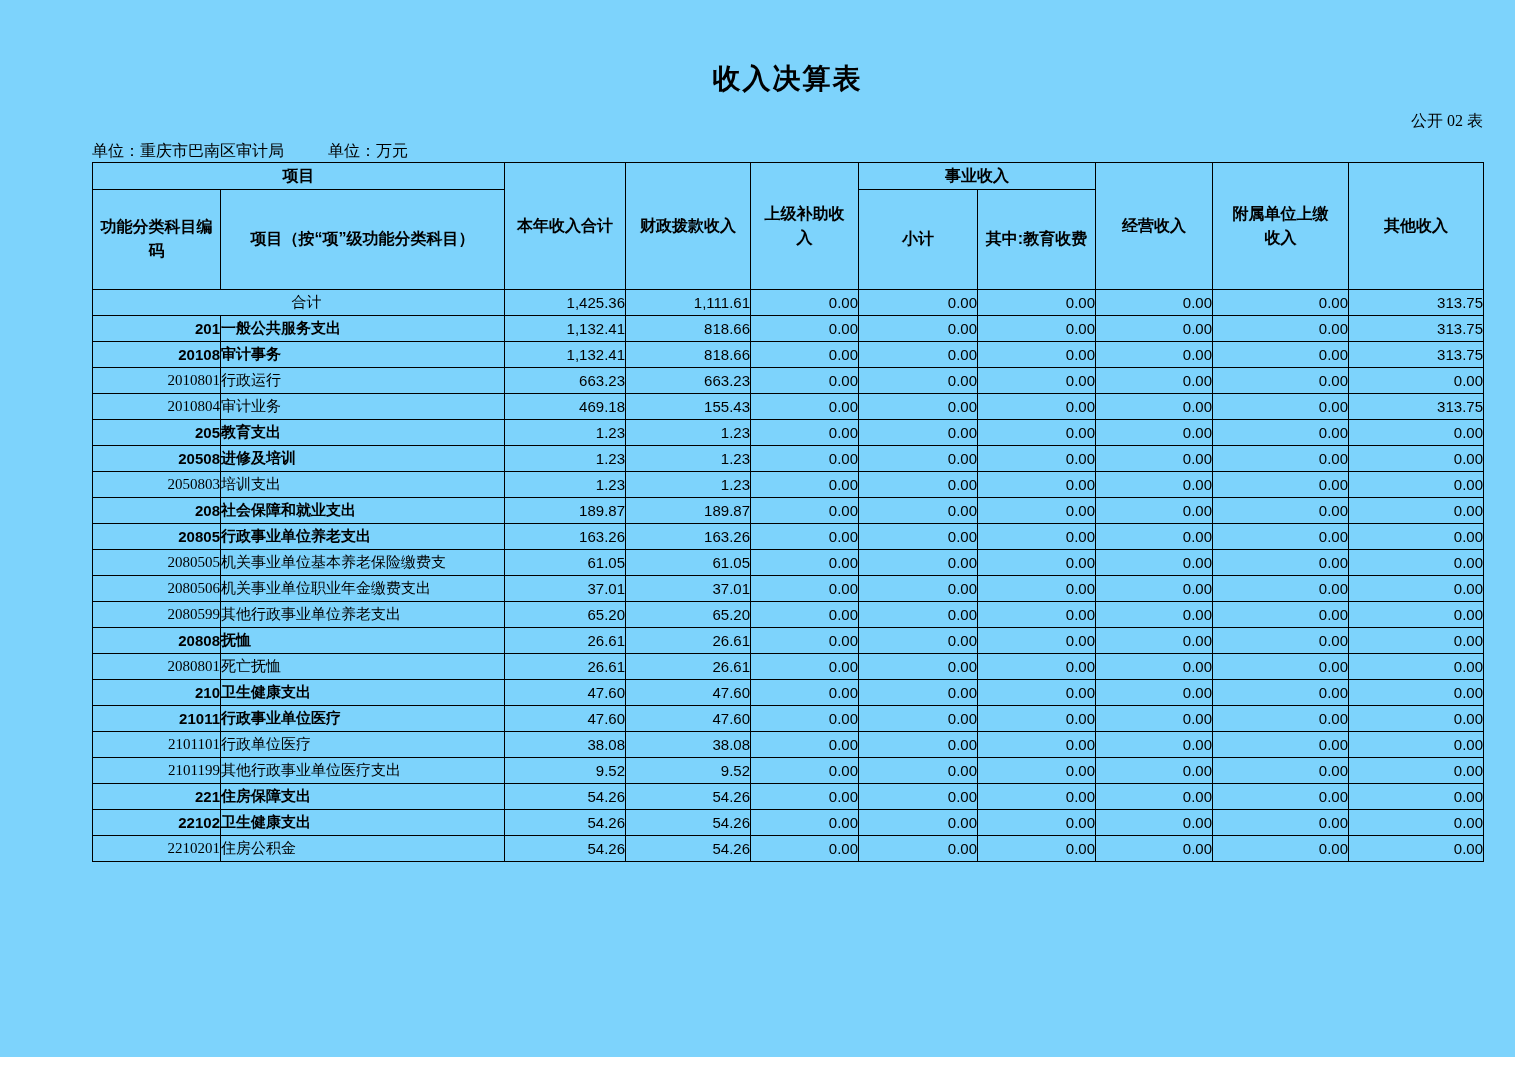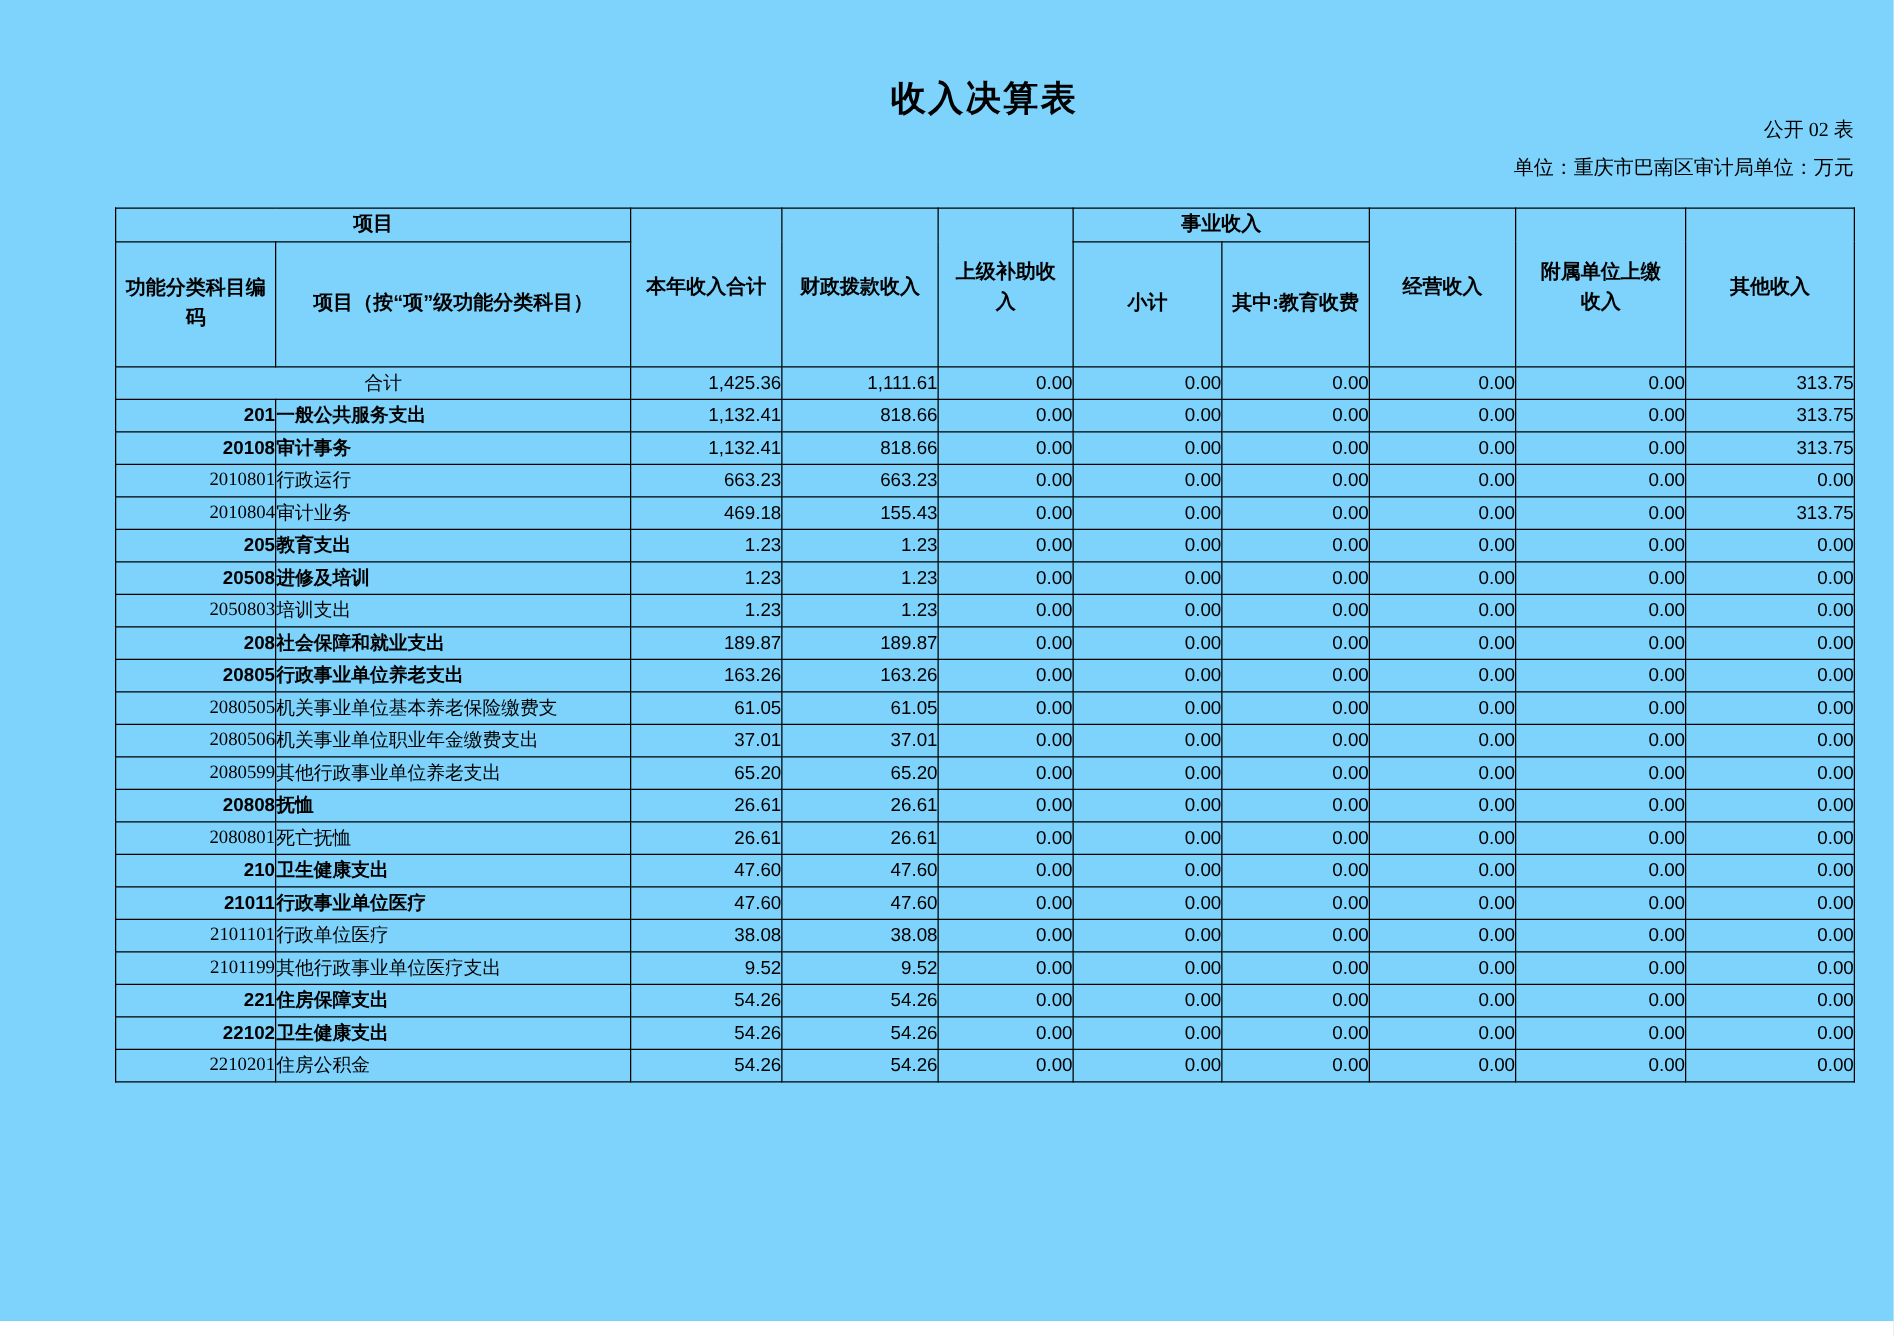--- a/index.html
+++ b/index.html
@@ -23,34 +23,35 @@
   .doc-title {
     padding-top: 64px;
     text-align: center;
     font-size: 28px;
     font-weight: bold;
     line-height: 1.1;
     font-family: "Liberation Sans", "DejaVu Sans", sans-serif;
     letter-spacing: 2px;
   }
   .table-code-line {
-    margin-top: 0;
+    margin-top: 16px;
     text-align: right;
     font-size: 16px;
     line-height: 20px;
   }
   .unit-row {
     margin-top: 9px;
     display: flex;
-    justify-content: flex-end;
+    justify-content: flex-start;
     font-size: 16px;
     line-height: 22px;
+    gap: 44px;
   }
   table.report {
-    margin-top: 20px;
+    margin-top: 0;
     width: 1391px;
     border-collapse: collapse;
     table-layout: fixed;
     font-size: 15px;
   }
   table.report th, table.report td {
     border: 1px solid #000000;
     overflow: hidden;
     vertical-align: middle;
     padding: 0;

